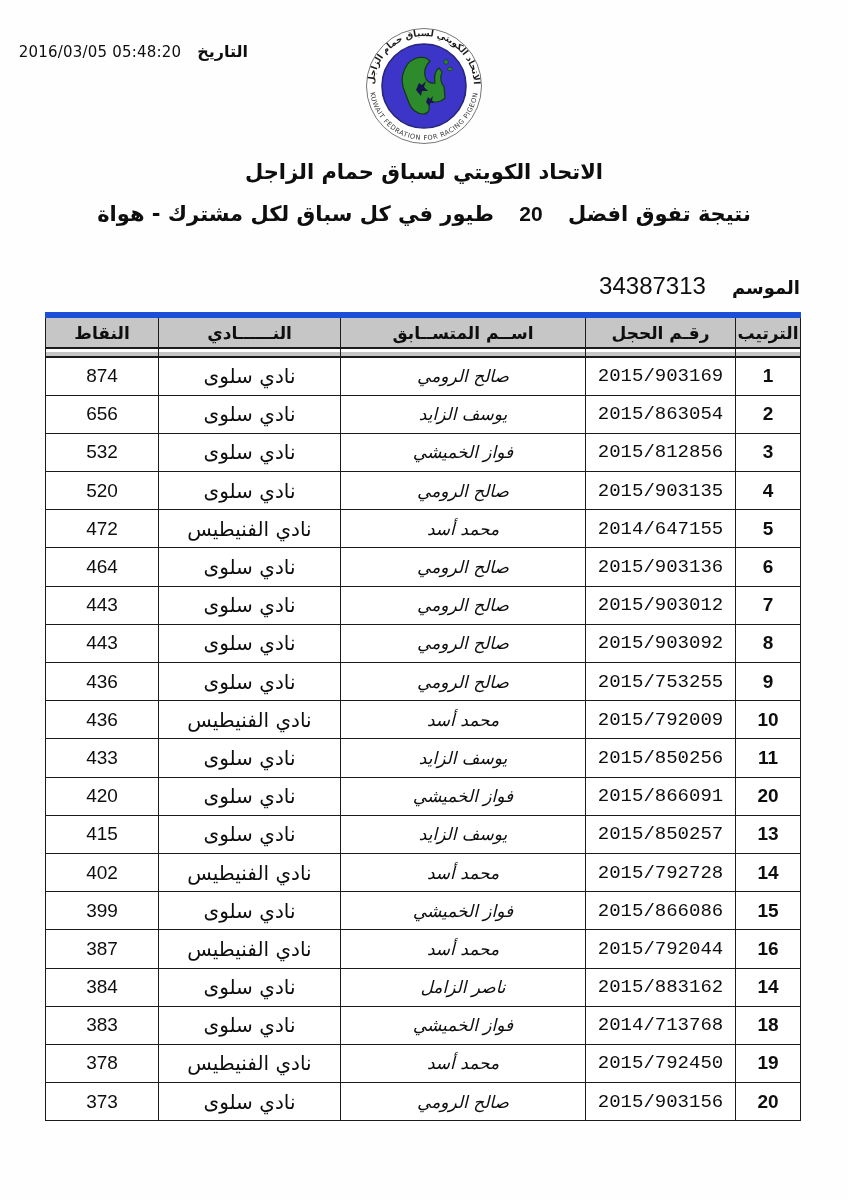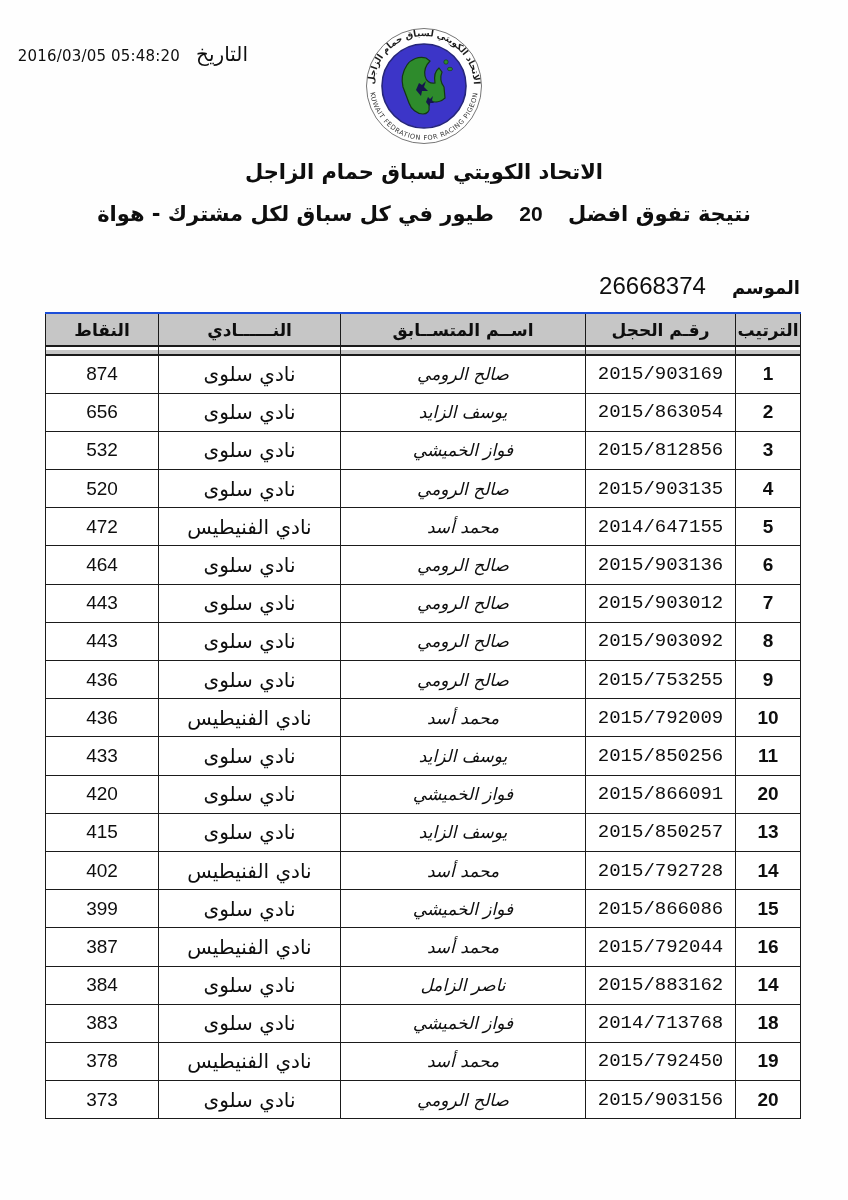--- a/index.html
+++ b/index.html
@@ -9,21 +9,21 @@
     position:relative; width:848px; height:1200px; background:#fefefe;
     overflow:hidden;
   }
 
   
   .date-row {
     position:absolute; top:42px; left:40px; width:208px;
     direction:rtl; display:flex; gap:16px; align-items:baseline;
     justify-content:flex-start;
   }
-  .date-label { font-weight:normal; font-size:20px; }
+  .date-label { font-weight:bold; font-size:16px; }
   .date-value { font-size:15px; letter-spacing:0.2px; white-space:nowrap; }
 
   
   .logo-wrap { position:absolute; top:26px; left:364px; width:120px; height:120px; }
 
   
   .title1 {
     position:absolute; top:160px; left:0; width:848px; text-align:center;
     font-size:21px; font-weight:bold; direction:rtl;
   }
@@ -52,21 +52,21 @@
     position:absolute; top:312px; left:45px; width:755px;
     border-collapse:collapse; table-layout:fixed; direction:rtl;
     font-family:"DejaVu Sans", sans-serif;
   }
   table.results th, table.results td {
     border:1.4px solid #1b1b1b; text-align:center; vertical-align:middle;
     overflow:hidden; white-space:nowrap;
   }
   table.results th {
     height:33px; background:#c6c6c6; font-size:17px; font-weight:bold;
-    border-top:2px solid #1d4ed8; border-bottom:2.6px solid #1b1b1b;
+    border-top:6px solid #1d4ed8; border-bottom:2.6px solid #1b1b1b;
   }
   tr.spacer td {
     height:9px; padding:0;
     background:linear-gradient(to bottom,#ffffff 0 3px,#c6c6c6 3px 100%);
     border-top:none; border-bottom:2px solid #1b1b1b;
   }
   tr.data-row td { height:38.2px; background:#ffffff; }
   td.c-rank  { font-weight:bold; font-size:19px; font-family:"Liberation Sans","DejaVu Sans",sans-serif; }
   td.c-ring  { font-size:19px; direction:ltr; font-family:Liberation Mono, monospace; }
   td.c-name  { font-size:17px;font-style:italic; }
@@ -109,21 +109,21 @@
 
   <div class="title1">الاتحاد الكويتي لسباق حمام الزاجل</div>
   <div class="title2">
     <span>نتيجة تفوق افضل</span>
     <span class="t2num">20</span>
     <span>طيور في كل سباق لكل مشترك - هواة</span>
   </div>
 
   <div class="season-row">
     <span class="season-label">الموسم</span>
-    <span class="season-value">26668374</span>
+    <span class="season-value">34387313</span>
   </div>
   <div class="pagenum-row">
     <span class="pagenum-label">رقم الصفحة</span>
     <span class="pagenum-value">1</span>
   </div>
 
   <table class="results">
     <colgroup>
       <col style="width:65px">
         <col style="width:150px">

